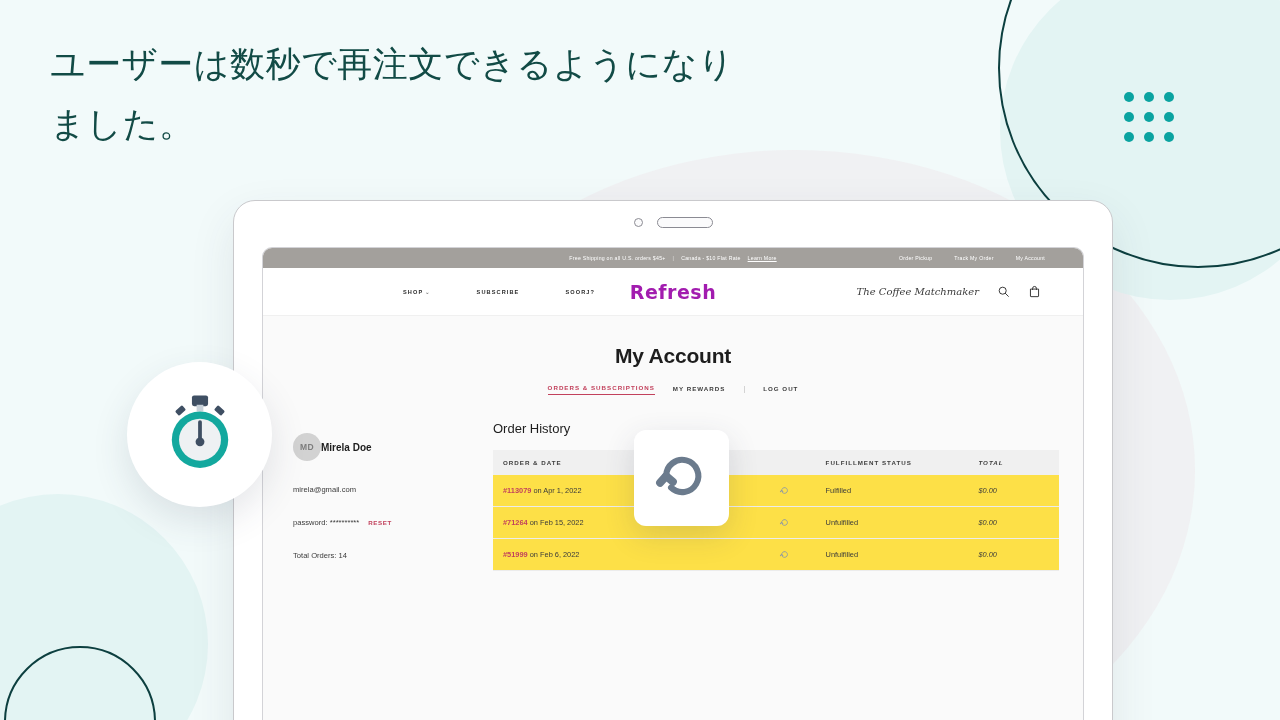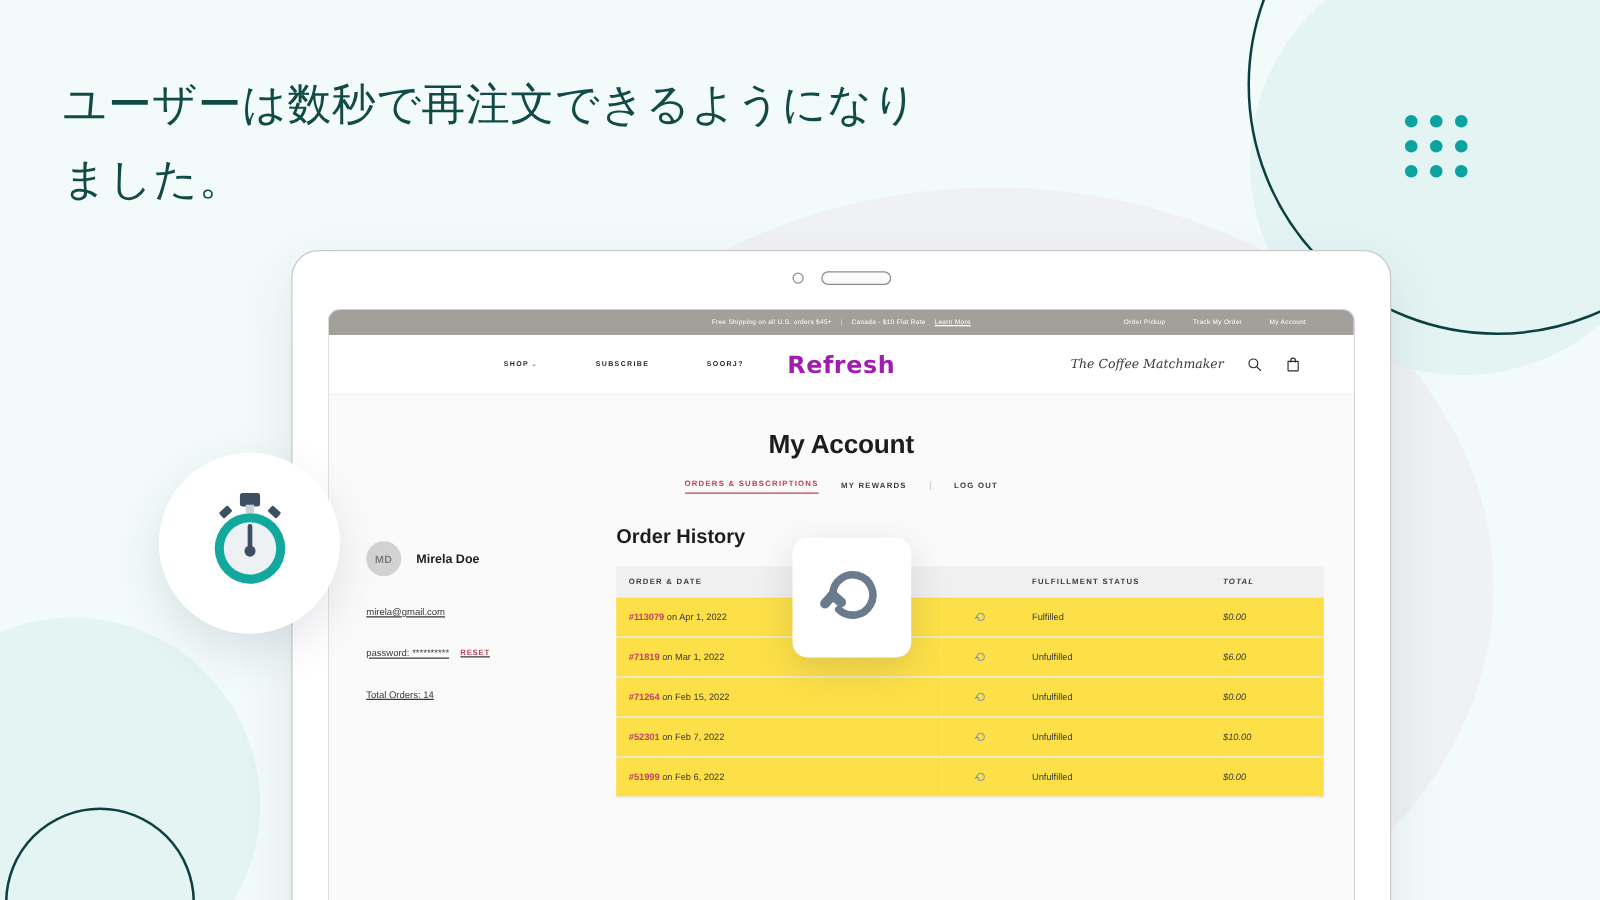--- a/index.html
+++ b/index.html
@@ -58,21 +58,21 @@
   }
   #dot-grid i {
     display: block; width: 10px; height: 10px;
     border-radius: 50%;
     background: #0aa3a0;
   }
 
   
   #headline {
     position: absolute;
-    left: 50px; top: 54px;
+    left: 50px; top: 34px;
     width: 800px;
     font-family: "DejaVu Sans", sans-serif;
     font-size: 35px;
     line-height: 1.72;
     font-weight: 400;
     color: #124b46;
     letter-spacing: .5px;
     white-space: pre-line;
   }
 
@@ -194,41 +194,41 @@
 
   
   #account-content {
     display: flex;
     padding: 26px 24px 0 30px;
     gap: 20px;
     background: #fafafa;
     height: calc(100% - 106px);
   }
   #profile-panel { width: 180px; flex: none; padding-top: 12px; }
-  #profile-head { display: flex; align-items: center; gap: 12px; }
+  #profile-head { display: flex; align-items: center; }
   #avatar {
     width: 28px; height: 28px; border-radius: 50%;
     background: #d2d2d2; color: #7d7d7d;
     display: flex; align-items: center; justify-content: center;
     font-size: 8.5px; font-weight: 600; letter-spacing: .4px;
     flex: none;
   }
   #profile-name { font-size: 10px; font-weight: 700; color: #1d1d1d; }
   .profile-line {
     font-size: 7.6px; color: #3a3a3a; margin-top: 24px;
-    display: flex; align-items: center; gap: 9px; text-decoration: underline;
+    display: flex; align-items: center; gap: 9px;
   }
   #password-reset {
     font-size: 6.2px; font-weight: 700; letter-spacing: .6px;
     color: #c2415c;
   }
 
   #orders-panel { flex: 1; min-width: 0; }
   #orders-title {
-    font-size: 16px; font-weight: 700; color: #1d1d1d;
+    font-size: 13px; font-weight: 400; color: #1d1d1d;
     margin-bottom: 14px;
   }
   table#orders-table { width: 100%; border-collapse: collapse; }
   #orders-table thead th {
     background: #f0f0f0;
     text-align: left;
     font-size: 6.2px; font-weight: 700; letter-spacing: 1px;
     color: #3d3d3d;
     padding: 9px 10px;
   }
@@ -390,48 +390,28 @@
                     <td class="col-order"><span class="order-id">#113079</span> <span>on Apr 1, 2022</span></td>
                     <td class="col-reorder reorder-cell"><span><svg viewBox="0 0 24 24" fill="none" stroke="#8e98a4" stroke-width="1.9" stroke-linecap="round">
                           <path d="M5.6 12a6.4 6.4 0 1 1 1.9 4.6"></path>
                           <path d="M5.6 12 3.2 14.6" stroke-width="2.4"></path>
                           <path d="M5.6 12 8.3 14.3" stroke-width="2.4"></path>
                         </svg></span></td>
                     <td class="col-status">Fulfilled</td>
                     <td class="col-total">$0.00</td>
                   </tr>
                   <tr>
-                    <td class="col-order"><span class="order-id">#71819</span> <span>on Mar 1, 2022</span></td>
-                    <td class="col-reorder reorder-cell"><span><svg viewBox="0 0 24 24" fill="none" stroke="#8e98a4" stroke-width="1.9" stroke-linecap="round">
-                          <path d="M5.6 12a6.4 6.4 0 1 1 1.9 4.6"></path>
-                          <path d="M5.6 12 3.2 14.6" stroke-width="2.4"></path>
-                          <path d="M5.6 12 8.3 14.3" stroke-width="2.4"></path>
-                        </svg></span></td>
-                    <td class="col-status">Unfulfilled</td>
-                    <td class="col-total">$6.00</td>
-                  </tr>
-                  <tr>
                     <td class="col-order"><span class="order-id">#71264</span> <span>on Feb 15, 2022</span></td>
                     <td class="col-reorder reorder-cell"><span><svg viewBox="0 0 24 24" fill="none" stroke="#8e98a4" stroke-width="1.9" stroke-linecap="round">
                           <path d="M5.6 12a6.4 6.4 0 1 1 1.9 4.6"></path>
                           <path d="M5.6 12 3.2 14.6" stroke-width="2.4"></path>
                           <path d="M5.6 12 8.3 14.3" stroke-width="2.4"></path>
                         </svg></span></td>
                     <td class="col-status">Unfulfilled</td>
                     <td class="col-total">$0.00</td>
-                  </tr>
-                  <tr>
-                    <td class="col-order"><span class="order-id">#52301</span> <span>on Feb 7, 2022</span></td>
-                    <td class="col-reorder reorder-cell"><span><svg viewBox="0 0 24 24" fill="none" stroke="#8e98a4" stroke-width="1.9" stroke-linecap="round">
-                          <path d="M5.6 12a6.4 6.4 0 1 1 1.9 4.6"></path>
-                          <path d="M5.6 12 3.2 14.6" stroke-width="2.4"></path>
-                          <path d="M5.6 12 8.3 14.3" stroke-width="2.4"></path>
-                        </svg></span></td>
-                    <td class="col-status">Unfulfilled</td>
-                    <td class="col-total">$10.00</td>
                   </tr>
                   <tr>
                     <td class="col-order"><span class="order-id">#51999</span> <span>on Feb 6, 2022</span></td>
                     <td class="col-reorder reorder-cell"><span><svg viewBox="0 0 24 24" fill="none" stroke="#8e98a4" stroke-width="1.9" stroke-linecap="round">
                           <path d="M5.6 12a6.4 6.4 0 1 1 1.9 4.6"></path>
                           <path d="M5.6 12 3.2 14.6" stroke-width="2.4"></path>
                           <path d="M5.6 12 8.3 14.3" stroke-width="2.4"></path>
                         </svg></span></td>
                     <td class="col-status">Unfulfilled</td>
                     <td class="col-total">$0.00</td>

